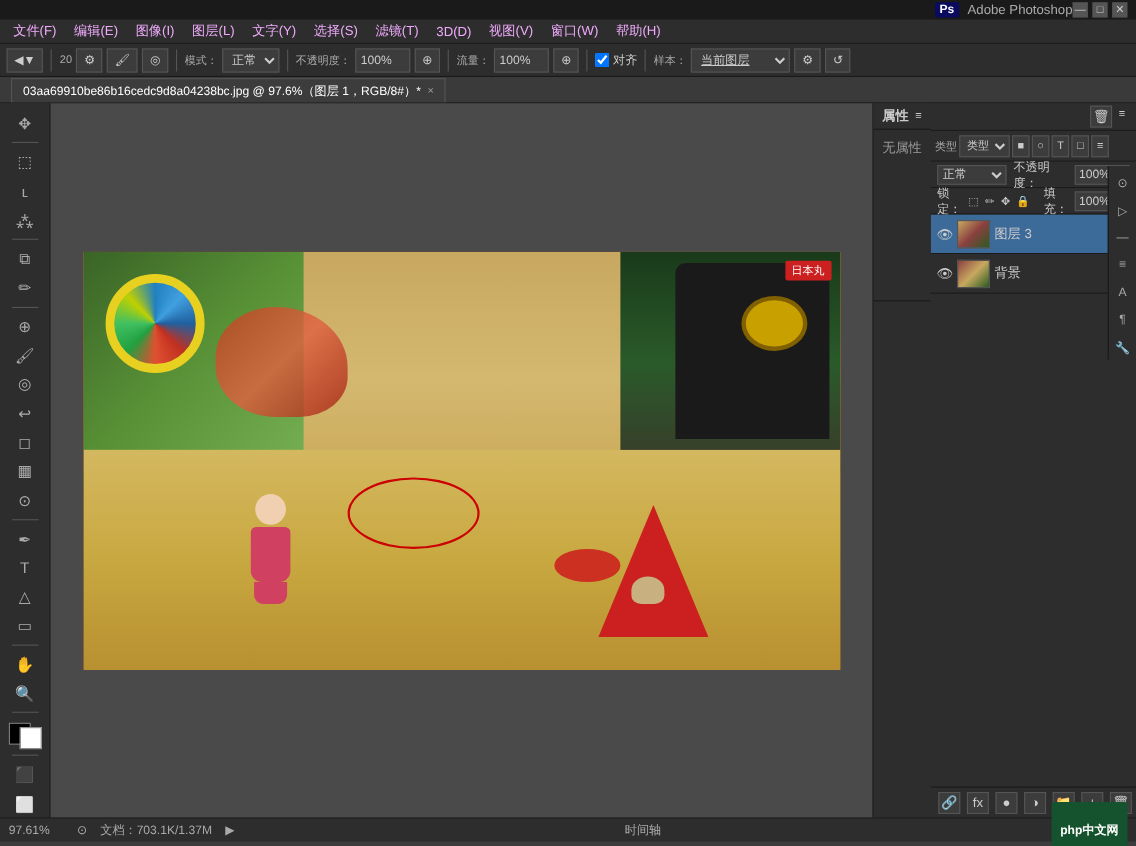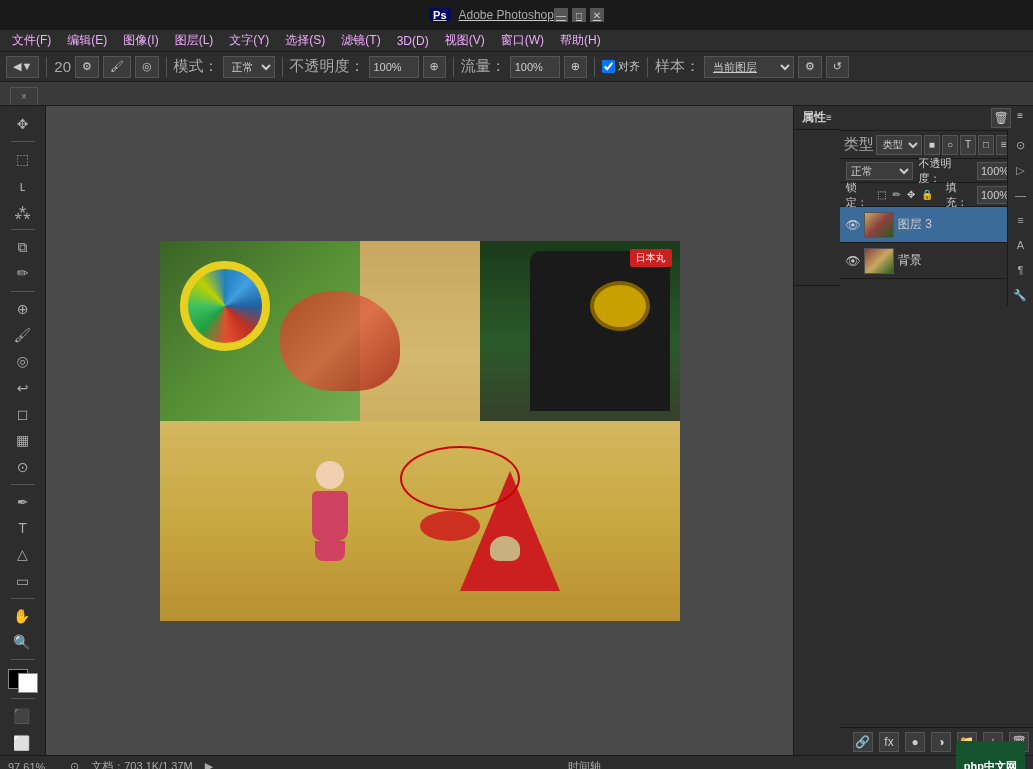--- a/index.html
+++ b/index.html
@@ -10,26 +10,25 @@
       font-family: 'Microsoft YaHei', Arial, sans-serif;
       font-size: 12px;
       color: #ccc;
       overflow: hidden;
       position: relative;
     }
 
     
     #titlebar {
       background: #1a1a1a;
-      height: 30px;
+      height: 18px;
       display: flex;
       align-items: center;
       padding: 0 8px;
-      justify-content: center;
-      text-decoration: underline;
+      justify-content: flex-end;
     }
     #titlebar .title-left {
       display: flex;
       align-items: center;
       gap: 8px;
       color: #aaa;
       font-size: 12px;
     }
     #titlebar .ps-logo {
       background: #0a0a5e;
@@ -94,21 +93,21 @@
       align-items: center;
     }
     .tool-select {
       background: #3c3c3c;
       border: 1px solid #555;
       color: #ccc;
       padding: 2px 4px;
       height: 22px;
       font-size: 11px;
     }
-    .tool-label { font-size: 15px; color: #aaa; }
+    .tool-label { font-size: 10px; color: #aaa; }
     .tool-divider { width: 1px; height: 20px; background: #555; margin: 0 3px; }
     .tool-check { display: flex; align-items: center; gap: 3px; font-size: 11px; }
 
     
     #tabbar {
       background: #3a3a3a;
       height: 24px;
       display: flex;
       align-items: flex-end;
       padding-left: 10px;
@@ -190,21 +189,21 @@
       overflow: hidden;
       position: relative;
       display: flex;
       align-items: center;
       justify-content: center;
     }
     #canvas-wrapper {
       position: relative;
     }
     #canvas-image {
-      width: 520px;
+      width: 688px;
       height: 380px;
       background: #a16207;
       position: relative;
       overflow: hidden;
       font-family: Liberation Serif, serif;
     }
 
     
     .scene-bg {
       width: 100%;
@@ -624,20 +623,21 @@
   <span class="tool-label">样本：</span>
   <select class="tool-select" style="width:90px;text-decoration:underline;">
     <option>当前图层</option>
   </select>
   <button class="tool-btn">⚙</button>
   <button class="tool-btn">↺</button>
 </div>
 
 <div id="tabbar">
   <div class="tab active">
+    <span>03aa69910be86b16cedc9d8a04238bc.jpg @ 97.6%（图层 1，RGB/8#）*</span>
     <span class="tab-close">×</span>
   </div>
 </div>
 
 <div id="main-area">
 
   <div id="left-toolbar">
     <button class="lt-btn" title="移动">✥</button>
     <div class="lt-divider"></div>
     <button class="lt-btn">⬚</button>
@@ -707,20 +707,23 @@
     </div>
   </div>
 
   <div id="right-panel">
 
     <div id="properties-panel">
       <div class="panel-header">
         <span class="panel-title">属性</span>
         <span class="panel-menu">≡</span>
       </div>
+      <div class="panel-content">
+        <span>无属性</span>
+      </div>
 
       <div style="position:absolute; right:0; top:calc(22px+22px+30px+24px); width:26px; display:flex; flex-direction:column; align-items:center; padding-top:4px; gap:3px; background:#2d2d2d; border-left:1px solid #1a1a1a;">
         <button class="ri-btn">⊙</button>
         <button class="ri-btn">▷</button>
         <button class="ri-btn">—</button>
         <button class="ri-btn">≡</button>
         <button class="ri-btn">A</button>
         <button class="ri-btn">¶</button>
         <button class="ri-btn">🔧</button>
       </div>

